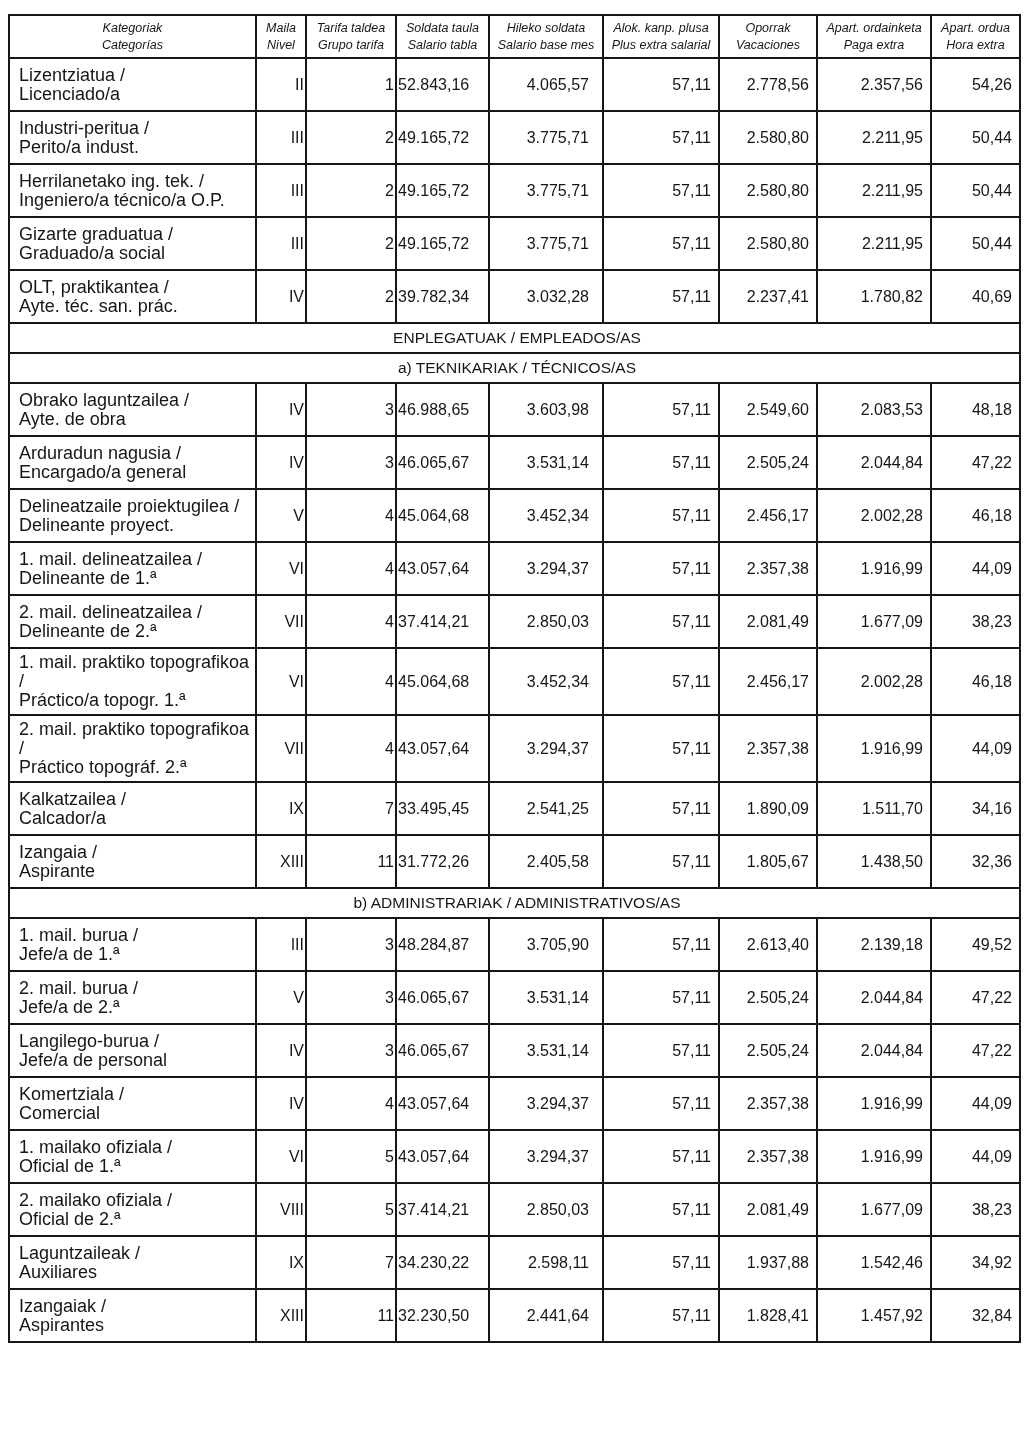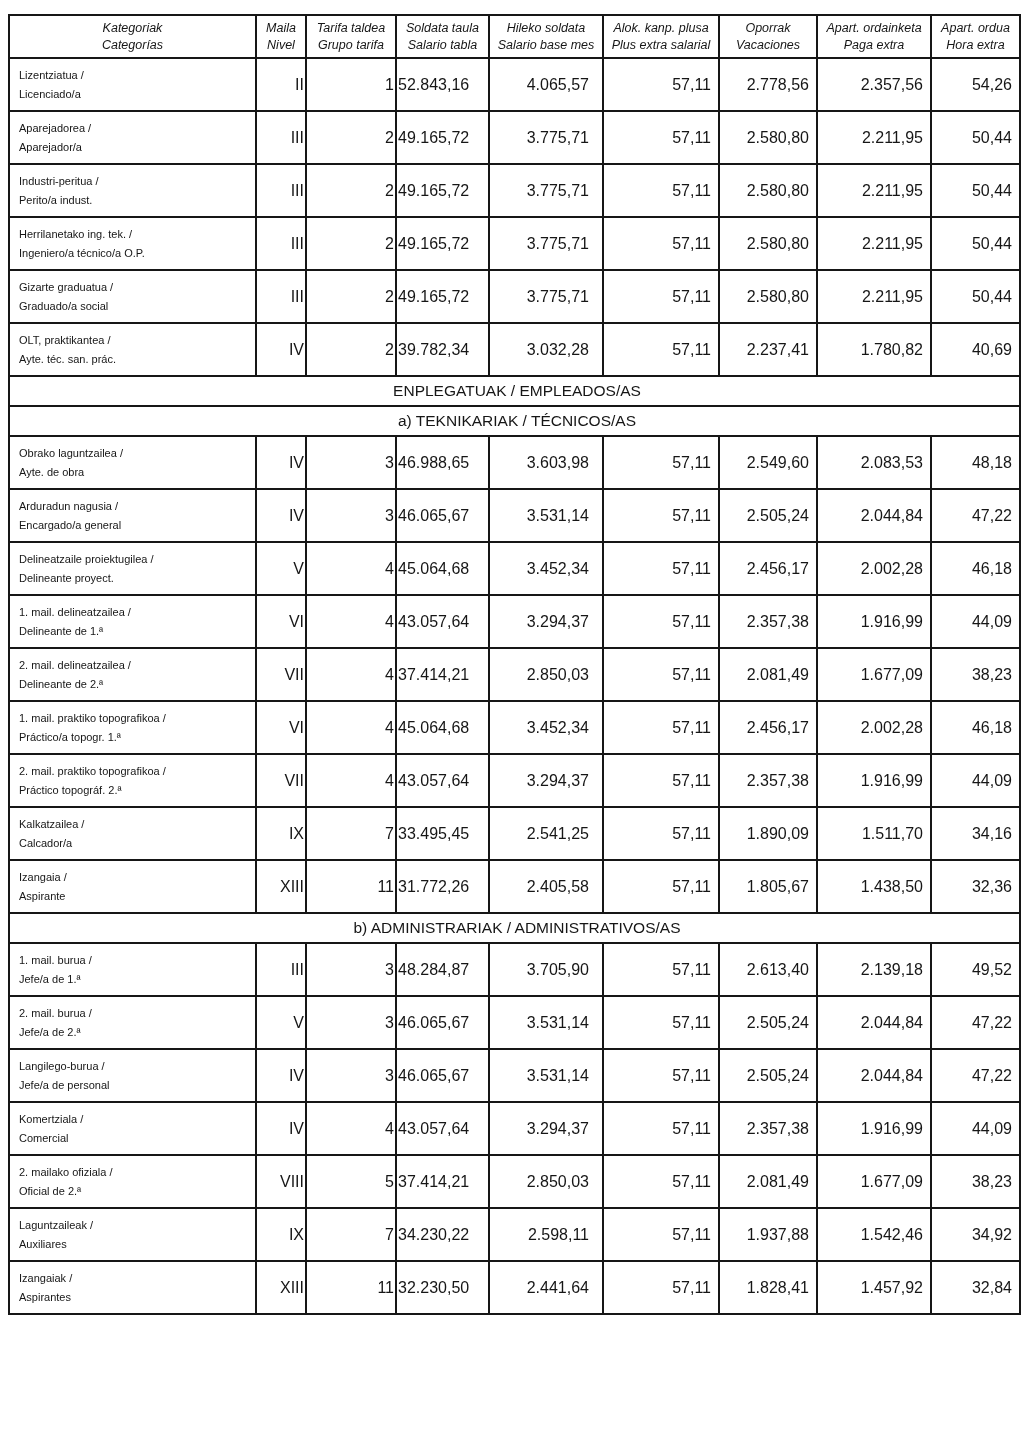--- a/index.html
+++ b/index.html
@@ -36,21 +36,21 @@
     font-style: italic;
     font-weight: normal;
     font-size: 12.5px;
     line-height: 1.3;
     text-align: center;
     padding: 2px 2px;
   }
   th .h-line { display: block; }
   td.cat {
     text-align: left;
-    font-size: 11px;
+    font-size: 18px;
     line-height: 19px;
     padding: 4px 4px 4px 9px;
   }
   td.cat .line { display: block; }
   td.c {
     text-align: right;
     font-size: 16px;
   }
   td.n {
     text-align: right;
@@ -131,82 +131,68 @@
     <td class="c">II</td>
     <td class="c">1</td>
     <td class="n tight-pad">52.843,16</td>
     <td class="n wide-pad">4.065,57</td>
     <td class="n">57,11</td>
     <td class="n">2.778,56</td>
     <td class="n">2.357,56</td>
     <td class="n">54,26</td>
   </tr>
 
-  <tr class="data-row">
-    <td class="cat">
-      <span class="line">Aparejadorea /</span>
-      <span class="line">Aparejador/a</span>
+
+  <tr class="data-row">
+    <td class="cat">
+      <span class="line">Industri-peritua /</span>
+      <span class="line">Perito/a indust.</span>
     </td>
     <td class="c">III</td>
     <td class="c">2</td>
     <td class="n tight-pad">49.165,72</td>
     <td class="n wide-pad">3.775,71</td>
     <td class="n">57,11</td>
     <td class="n">2.580,80</td>
     <td class="n">2.211,95</td>
     <td class="n">50,44</td>
   </tr>
 
   <tr class="data-row">
     <td class="cat">
-      <span class="line">Industri-peritua /</span>
-      <span class="line">Perito/a indust.</span>
+      <span class="line">Herrilanetako ing. tek. /</span>
+      <span class="line">Ingeniero/a técnico/a O.P.</span>
     </td>
     <td class="c">III</td>
     <td class="c">2</td>
     <td class="n tight-pad">49.165,72</td>
     <td class="n wide-pad">3.775,71</td>
     <td class="n">57,11</td>
     <td class="n">2.580,80</td>
     <td class="n">2.211,95</td>
     <td class="n">50,44</td>
   </tr>
 
   <tr class="data-row">
     <td class="cat">
-      <span class="line">Herrilanetako ing. tek. /</span>
-      <span class="line">Ingeniero/a técnico/a O.P.</span>
+      <span class="line">Gizarte graduatua /</span>
+      <span class="line">Graduado/a social</span>
     </td>
     <td class="c">III</td>
     <td class="c">2</td>
     <td class="n tight-pad">49.165,72</td>
     <td class="n wide-pad">3.775,71</td>
     <td class="n">57,11</td>
     <td class="n">2.580,80</td>
     <td class="n">2.211,95</td>
     <td class="n">50,44</td>
   </tr>
 
   <tr class="data-row">
     <td class="cat">
-      <span class="line">Gizarte graduatua /</span>
-      <span class="line">Graduado/a social</span>
-    </td>
-    <td class="c">III</td>
-    <td class="c">2</td>
-    <td class="n tight-pad">49.165,72</td>
-    <td class="n wide-pad">3.775,71</td>
-    <td class="n">57,11</td>
-    <td class="n">2.580,80</td>
-    <td class="n">2.211,95</td>
-    <td class="n">50,44</td>
-  </tr>
-
-  <tr class="data-row">
-    <td class="cat">
       <span class="line">OLT, praktikantea /</span>
       <span class="line">Ayte. téc. san. prác.</span>
     </td>
     <td class="c">IV</td>
     <td class="c">2</td>
     <td class="n tight-pad">39.782,34</td>
     <td class="n wide-pad">3.032,28</td>
     <td class="n">57,11</td>
     <td class="n">2.237,41</td>
     <td class="n">1.780,82</td>
@@ -414,20 +400,34 @@
     <td class="c">IV</td>
     <td class="c">4</td>
     <td class="n tight-pad">43.057,64</td>
     <td class="n wide-pad">3.294,37</td>
     <td class="n">57,11</td>
     <td class="n">2.357,38</td>
     <td class="n">1.916,99</td>
     <td class="n">44,09</td>
   </tr>
 
+  <tr class="data-row">
+    <td class="cat">
+      <span class="line">1. mailako ofiziala /</span>
+      <span class="line">Oficial de 1.ª</span>
+    </td>
+    <td class="c">VI</td>
+    <td class="c">5</td>
+    <td class="n tight-pad">43.057,64</td>
+    <td class="n wide-pad">3.294,37</td>
+    <td class="n">57,11</td>
+    <td class="n">2.357,38</td>
+    <td class="n">1.916,99</td>
+    <td class="n">44,09</td>
+  </tr>
 
   <tr class="data-row">
     <td class="cat">
       <span class="line">2. mailako ofiziala /</span>
       <span class="line">Oficial de 2.ª</span>
     </td>
     <td class="c">VIII</td>
     <td class="c">5</td>
     <td class="n tight-pad">37.414,21</td>
     <td class="n wide-pad">2.850,03</td>

